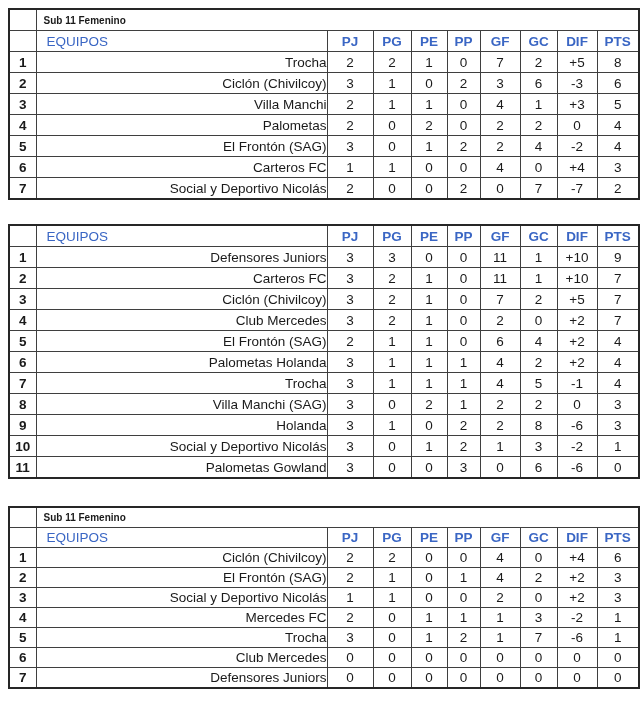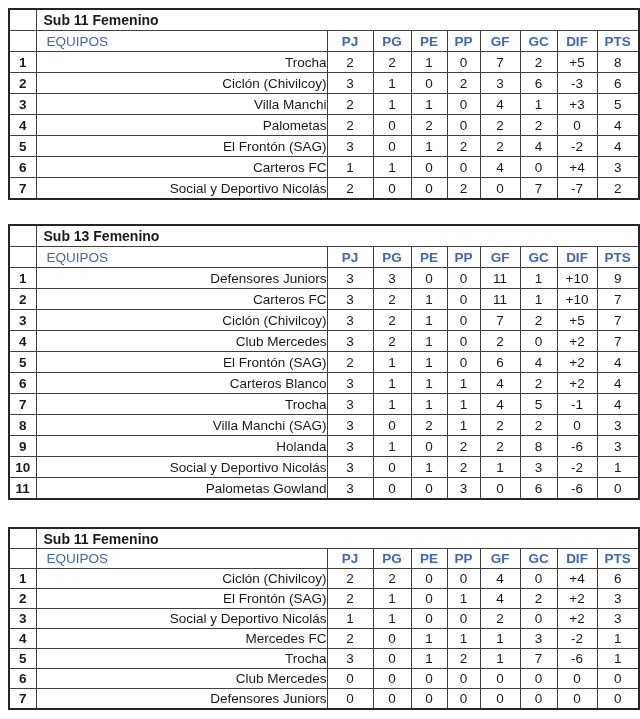--- a/index.html
+++ b/index.html
@@ -30,21 +30,21 @@
     font-size:13.5px;
     line-height:19px;
     text-align:center;
     white-space:nowrap;
     overflow:hidden;
   }
   .standings.t3 td{height:19px;line-height:18px;}
   td.title-cell{
     text-align:left;
     font-weight:bold;
-    font-size:14px;
+    font-size:10px;
     padding-left:7px;
   }
   td.eq-h{
     text-align:left;
     padding-left:10px;
     font-weight:normal;
     color:var(--blue);
     font-size:13.5px;
   }
   td.num-h{
@@ -185,24 +185,20 @@
       <col style="width:46px">
       <col style="width:38px">
     <col style="width:36px">
       <col style="width:33px">
       <col style="width:40px">
       <col style="width:37px">
     <col style="width:40px">
       <col style="width:42px">
   </colgroup>
   <tbody>
-    <tr>
-      <td class="pos"></td>
-      <td class="title-cell" colspan="9">Sub 13 Femenino</td>
-    </tr>
     <tr class="head-row">
       <td class="pos"></td>
     <td class="eq-h">EQUIPOS</td>
         <td class="num-h">PJ</td>
         <td class="num-h">PG</td>
         <td class="num-h">PE</td>
         <td class="num-h">PP</td>
         <td class="num-h">GF</td>
         <td class="num-h">GC</td>
         <td class="num-h">DIF</td>
@@ -263,21 +259,21 @@
         <td>1</td>
         <td>1</td>
         <td>0</td>
         <td>6</td>
         <td>4</td>
         <td>+2</td>
         <td>4</td>
       </tr>
       <tr>
         <td class="pos">6</td>
-        <td class="team">Carteros Blanco</td>
+        <td class="team">Palometas Holanda</td>
         <td>3</td>
         <td>1</td>
         <td>1</td>
         <td>1</td>
         <td>4</td>
         <td>2</td>
         <td>+2</td>
         <td>4</td>
       </tr>
       <tr>

